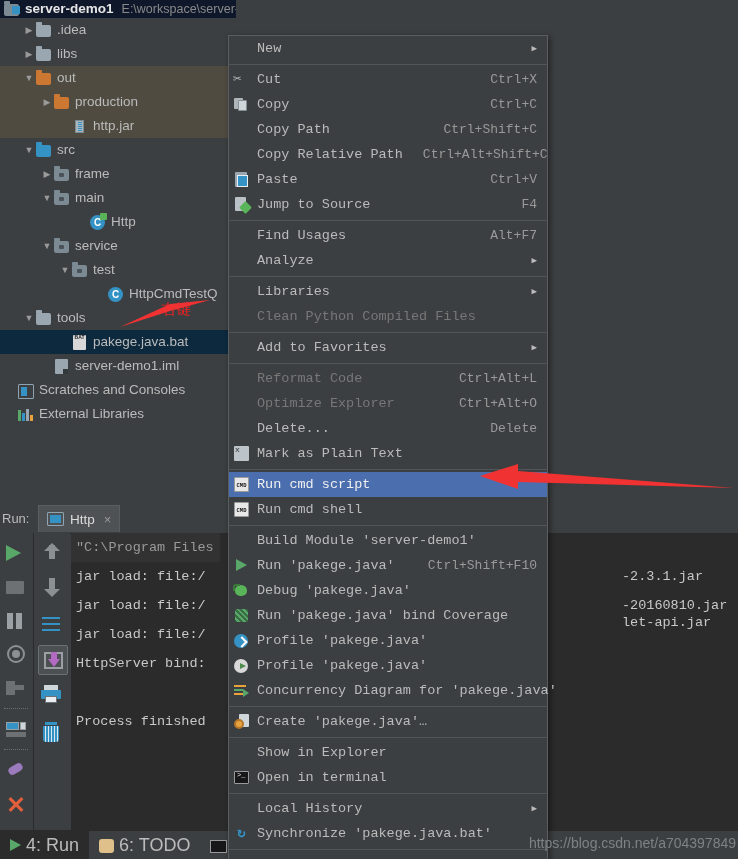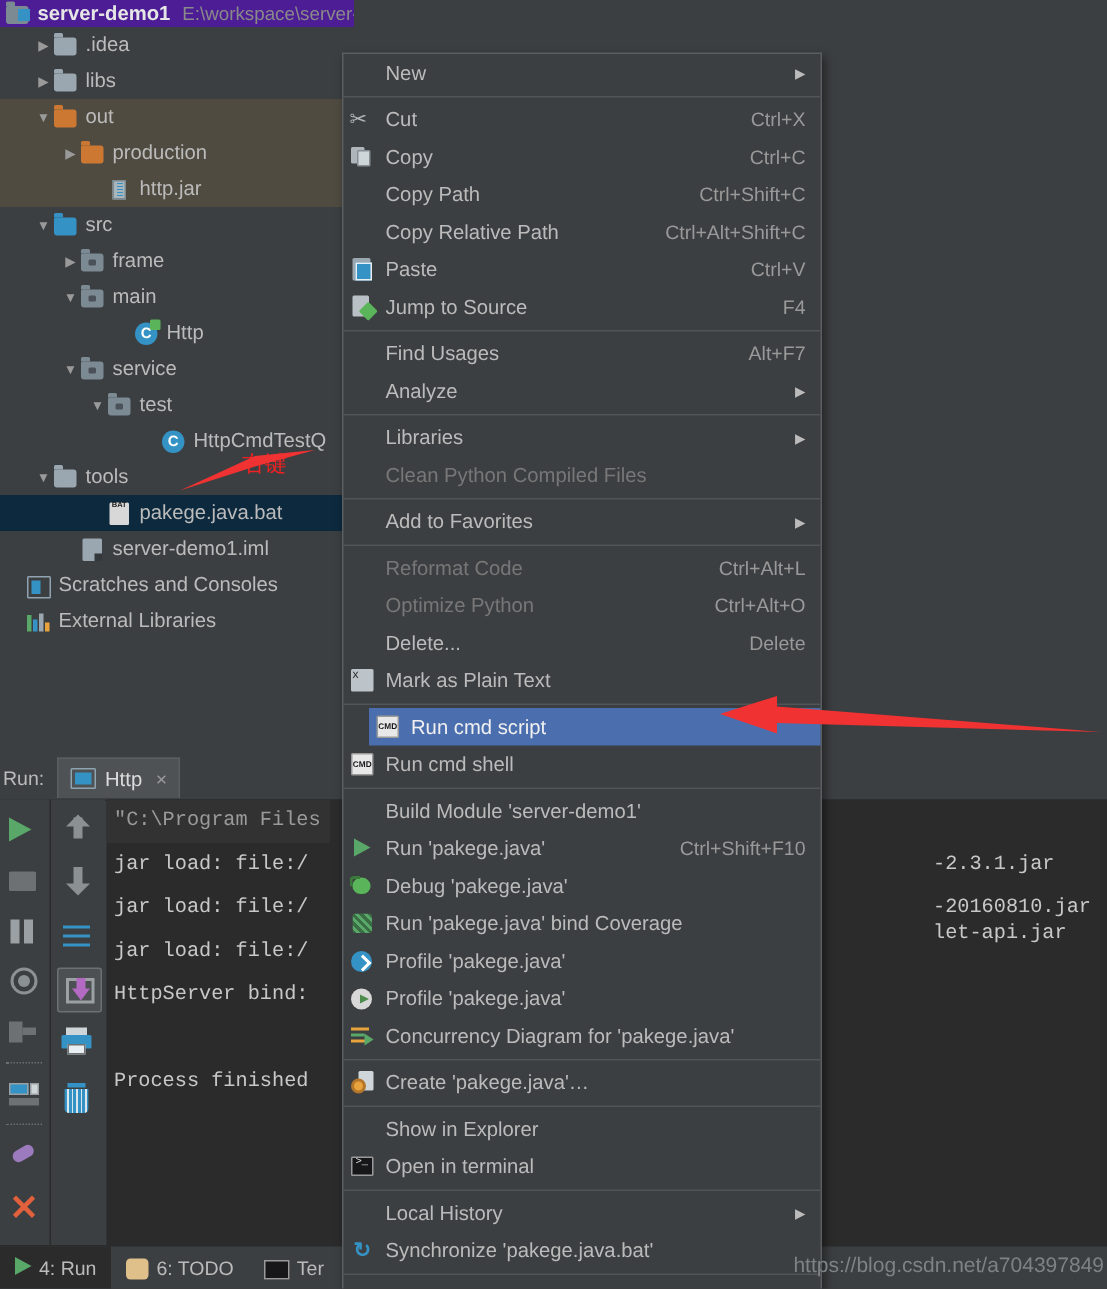--- a/index.html
+++ b/index.html
@@ -14,21 +14,21 @@
   #project-tree{
     position:absolute;left:0;top:0;width:236px;height:505px;
     background:#3c3f41;overflow:hidden;
   }
   .tree-row{
     position:relative;height:24px;line-height:24px;white-space:nowrap;
     display:flex;align-items:center;padding-left:4px;font-size:13.5px;color:#bbbbbb;
   }
   .tree-row.sel-blur{background:#4f4b41;}
   .tree-row.sel-focus{background:#0d293e;}
-  .tree-row.hdr{background:#4c1d95;color:#e6e6e6;font-weight:bold;height:18px;line-height:18px;}
+  .tree-row.hdr{background:#0f172a;color:#e6e6e6;font-weight:bold;height:18px;line-height:18px;}
   .arrow{width:14px;min-width:14px;display:inline-block;text-align:center;color:#9a9a9a;font-size:9px;}
   .ico{width:16px;min-width:16px;height:16px;margin-right:5px;position:relative;display:inline-block;}
   .lbl{display:inline-block;}
   .sub{color:#8a8a8a;font-weight:normal;margin-left:8px;font-size:12.5px;}
 
   
   .fld{width:15px;height:12px;border-radius:1px 2px 2px 2px;position:absolute;top:3px;left:0;}
   .fld:before{content:"";position:absolute;top:-3px;left:0;width:6px;height:3px;border-radius:1px 1px 0 0;background:inherit;}
   .fld-gray{background:#9aa7b0;}
   .fld-orange{background:#cc7832;}
@@ -73,34 +73,34 @@
   .gbtn.pressed{background:#4c5052;border:1px solid #6b7073;box-sizing:border-box;border-radius:2px;}
 
   #console{position:absolute;left:71px;top:28px;right:0;bottom:0;background:#2b2b2b;
            font-family:"Liberation Mono",monospace;font-size:13.5px;color:#c8c8c8;overflow:hidden;}
   .cline{height:29px;line-height:29px;white-space:pre;padding-left:5px;}
   .cline.first{background:#323232;color:#9a9a9a;display:inline-block;padding-right:6px;}
 
   
   #statusbar{position:absolute;left:0;top:830px;width:738px;height:29px;background:#3c3f41;
              border-top:1px solid #2b2b2b;display:flex;align-items:center;}
-  .sb-item{display:flex;align-items:center;height:29px;padding:0 10px;font-size:13px;color:#bbbbbb;}
+  .sb-item{display:flex;align-items:center;height:29px;padding:0 10px;font-size:18px;color:#bbbbbb;}
   .sb-item.active{background:#2b2b2b;}
   .sb-ico{margin-right:5px;display:inline-block;}
 
   
   #ctx-menu{
     position:absolute;left:228px;top:35px;width:320px;
     background:#3c3f41;border:1px solid #5a5e60;box-sizing:border-box;
     box-shadow:2px 2px 6px rgba(0,0,0,.45);z-index:50;
   }
   .mi{position:relative;height:25px;display:flex;align-items:center;
-      padding-left:28px;padding-right:10px;font-size:13.5px;color:#bbbbbb;white-space:nowrap;}
+      padding-left:28px;padding-right:10px;font-size:13.5px;color:#bbbbbb;white-space:nowrap;font-family:Liberation Mono, monospace;}
   .mi.disabled{color:#777777;}
-  .mi.hl{background:#4b6eaf;color:#f0f0f0;margin-left:17px;}
+  .mi.hl{background:#4b6eaf;color:#f0f0f0;}
   .mi .mtext{flex:1;}
   .mi .acc{color:#999999;font-size:13px;margin-left:20px;}
   .mi .submenu-arrow{margin-left:14px;color:#bbbbbb;font-size:9px;}
   .mi .micon{position:absolute;left:4px;top:4px;width:17px;height:17px;}
   .msep{height:1px;background:#515557;margin:3px 0 2px 0;}
 
   
   .ic-scissors{color:#b0b4b6;font-size:14px;line-height:17px;text-align:center;}
   .ic-copy{position:absolute;left:1px;top:2px;width:9px;height:11px;background:#aeb6bb;border-radius:1px;}
   .ic-copy2{position:absolute;left:5px;top:4px;width:9px;height:11px;background:#cfd6da;
@@ -488,21 +488,21 @@
         <span class="submenu-arrow">▶</span>
       </div>
       <div class="msep"></div>
       <div class="mi disabled">
         <span class="micon"></span>
         <span class="mtext">Reformat Code</span>
         <span class="acc">Ctrl+Alt+L</span>
       </div>
       <div class="mi disabled">
         <span class="micon"></span>
-        <span class="mtext">Optimize Python</span>
+        <span class="mtext">Optimize Explorer</span>
         <span class="acc">Ctrl+Alt+O</span>
       </div>
       <div class="mi">
         <span class="micon"></span>
         <span class="mtext">Delete...</span>
         <span class="acc">Delete</span>
       </div>
       <div class="mi">
         <span class="micon">
           <span class="ic-mark"></span>

